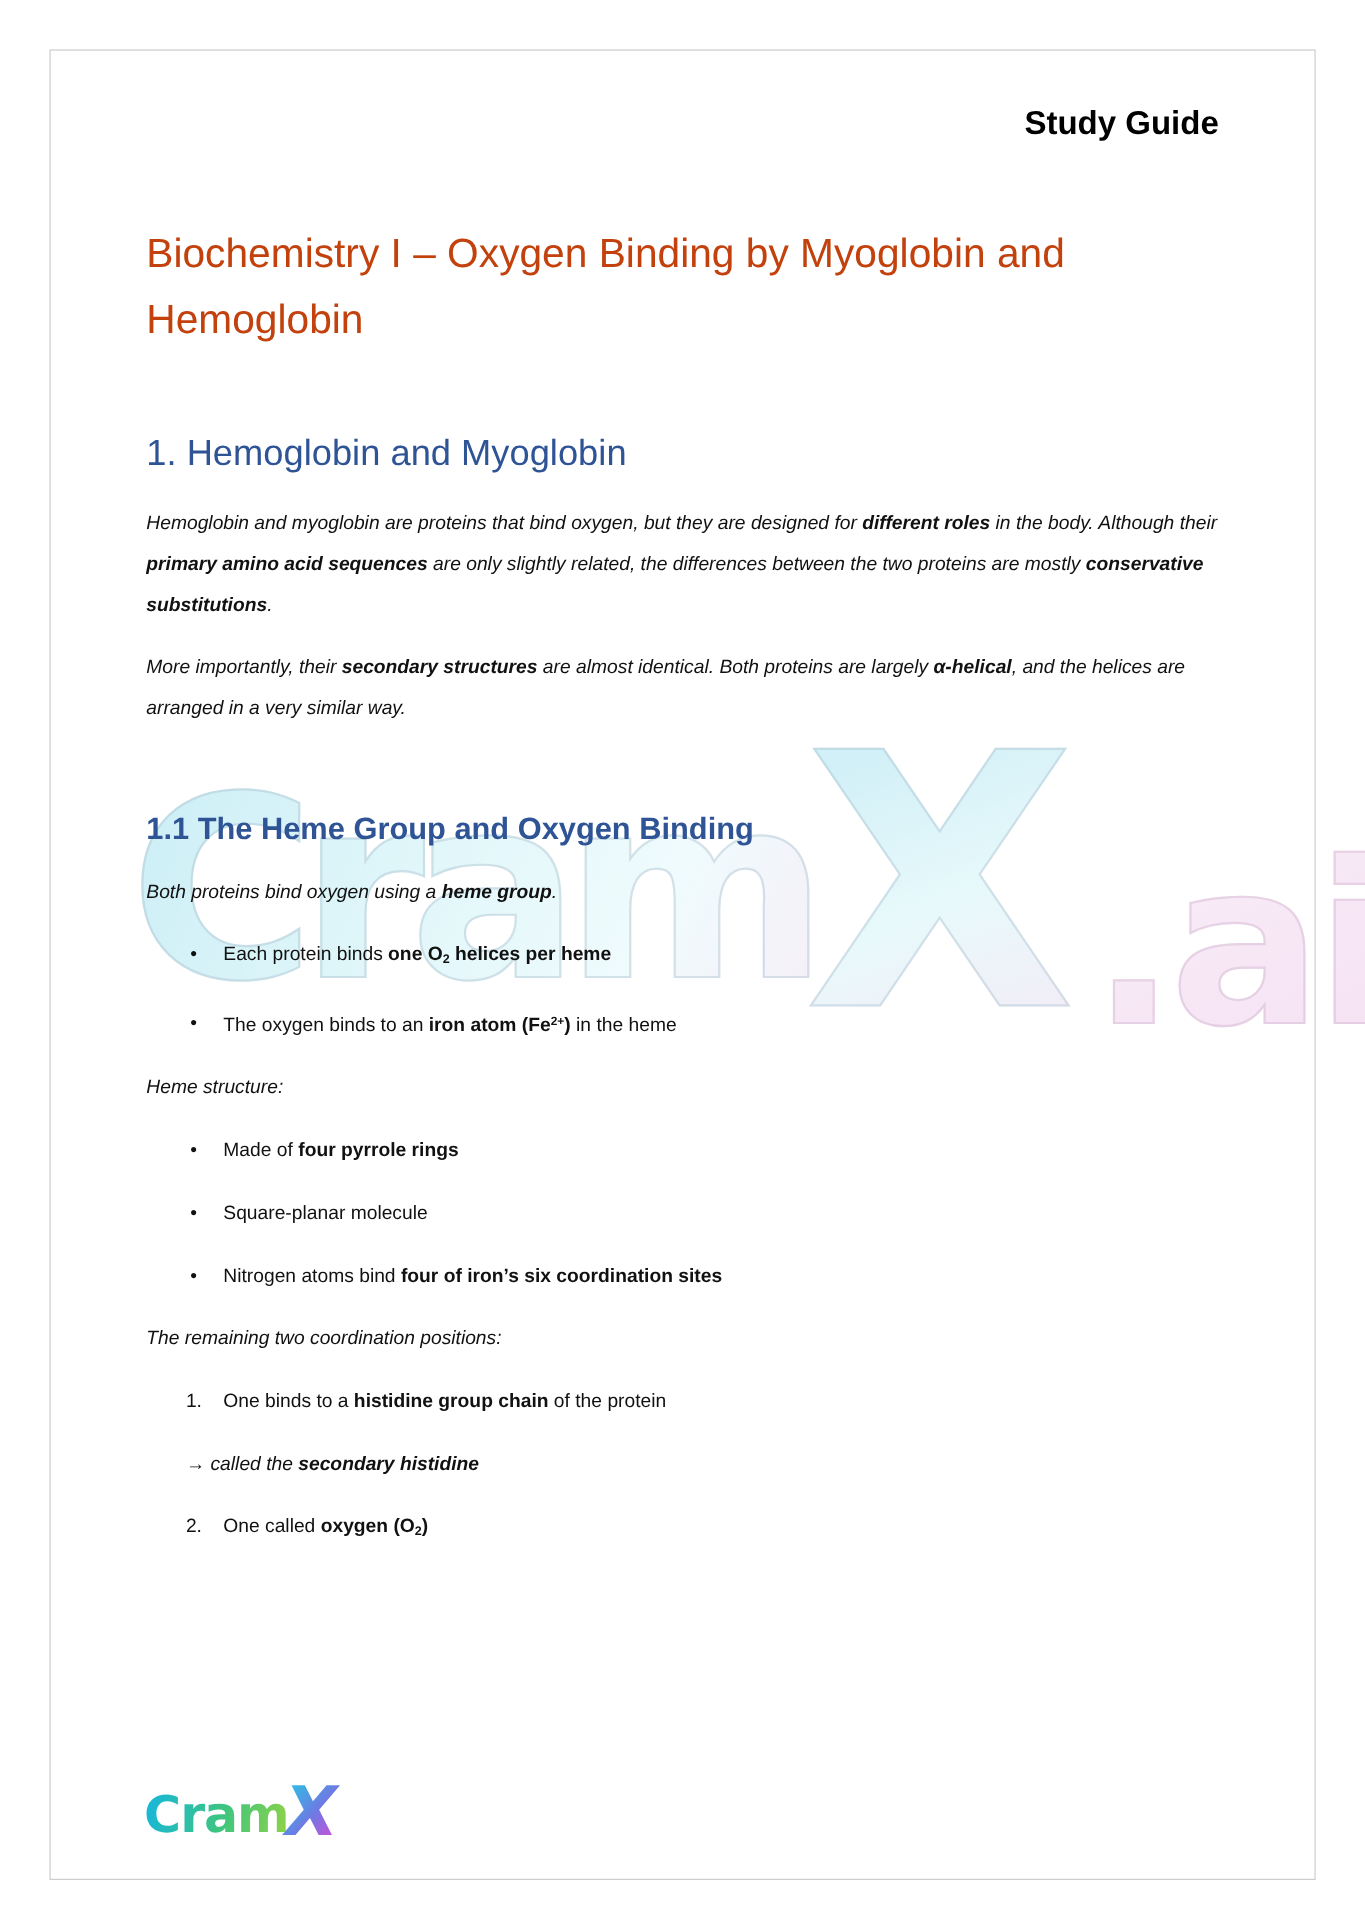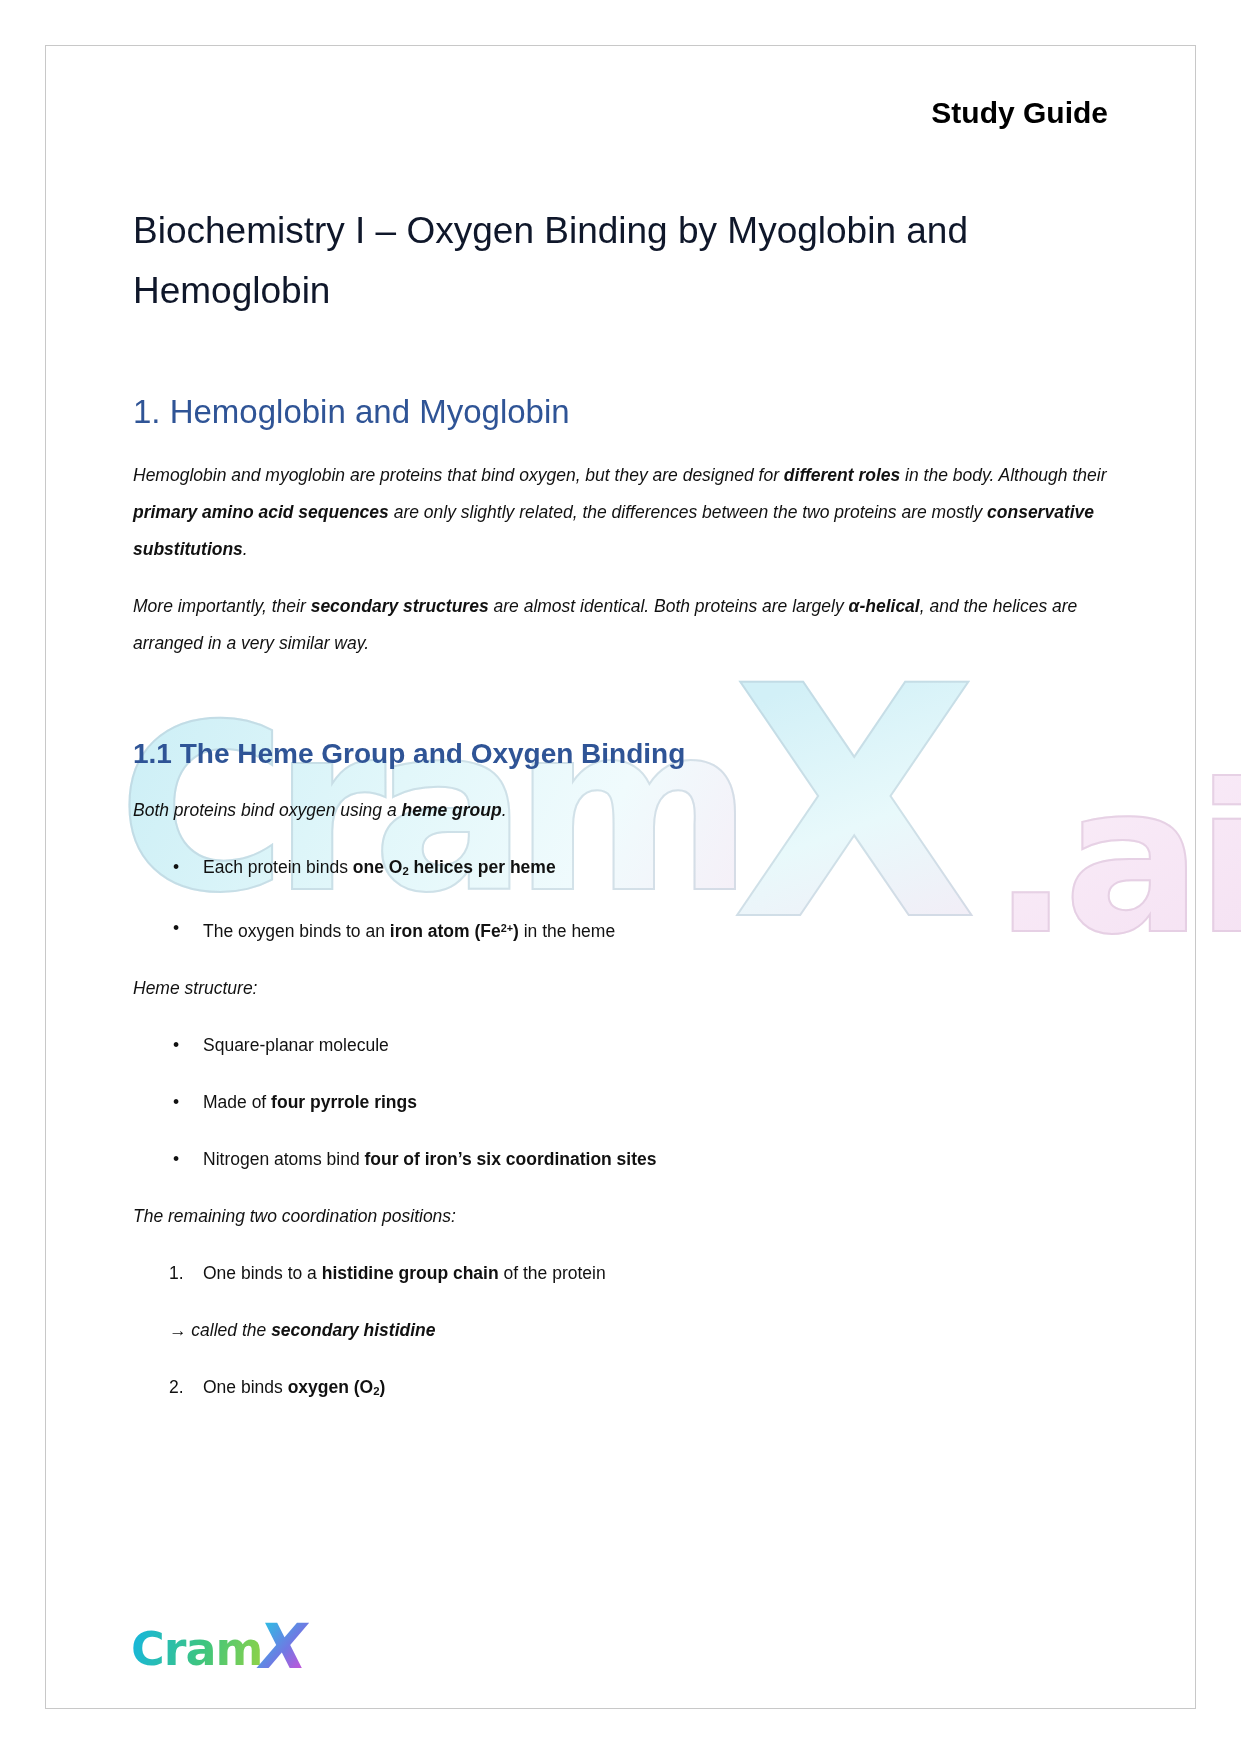--- a/index.html
+++ b/index.html
@@ -64,21 +64,21 @@
   .doc-header{
     margin-top:47px;
     text-align:right;
     font-size:30px;line-height:34px;
     font-weight:700;color:#000;
   }
   .title{
     margin:71px 0 0 0;
     font-size:37px;line-height:60px;
     font-weight:400;
-    color:#0f172a;
+    color:#c2410c;
   }
   h1.h1{
     margin:68px 0 22px 0;
     font-size:33px;line-height:46px;
     font-weight:400;color:#2F5496;
   }
   h2.h2{
     margin:73px 0 19px 0;
     font-size:28px;line-height:38px;
     font-weight:700;color:#2F5496;
@@ -152,30 +152,30 @@
       <p><span>Hemoglobin and myoglobin are proteins that bind oxygen, but they are designed for </span><span class="b">different roles</span><span> in the body. Although their </span><span class="b">primary amino acid sequences</span><span> are only slightly related, the differences between the two proteins are mostly </span><span class="b">conservative substitutions</span><span>.</span></p>
       <p><span>More importantly, their </span><span class="b">secondary structures</span><span> are almost identical. Both proteins are largely </span><span class="b">α-helical</span><span>, and the helices are arranged in a very similar way.</span></p>
       <h2 class="h2"><span>1.1 The Heme Group and Oxygen Binding</span></h2>
       <p><span>Both proteins bind oxygen using a </span><span class="b">heme group</span><span>.</span></p>
       <ul>
         <li><span>Each protein binds </span><span class="b">one O</span><span class="b sub">2</span><span class="b"> helices per heme</span></li>
         <li><span>The oxygen binds to an </span><span class="b">iron atom (Fe</span><span class="b sup">2+</span><span class="b">)</span><span> in the heme</span></li>
       </ul>
       <p><span>Heme structure:</span></p>
       <ul>
+        <li><span>Made of </span><span class="b">four pyrrole rings</span></li>
         <li><span>Square-planar molecule</span></li>
-        <li><span>Made of </span><span class="b">four pyrrole rings</span></li>
         <li><span>Nitrogen atoms bind </span><span class="b">four of iron’s six coordination sites</span></li>
       </ul>
       <p><span>The remaining two coordination positions:</span></p>
       <div>
         <div class="oli"><span class="num">1.</span><span><span>One binds to a </span><span class="b">histidine group chain</span><span> of the protein</span></span></div>
       </div>
       <p class="arrow"><span>→ called the </span><span class="b">secondary histidine</span></p>
       <div>
-        <div class="oli"><span class="num">2.</span><span><span>One binds </span><span class="b">oxygen (O</span><span class="b sub">2</span><span class="b">)</span></span></div>
+        <div class="oli"><span class="num">2.</span><span><span>One called </span><span class="b">oxygen (O</span><span class="b sub">2</span><span class="b">)</span></span></div>
       </div>
     </div>
 </div>
 
 <div class="logo">
   <span class="logo-cram">Cram</span><span class="logo-x">X</span>
 </div>
 
 </body></html>

